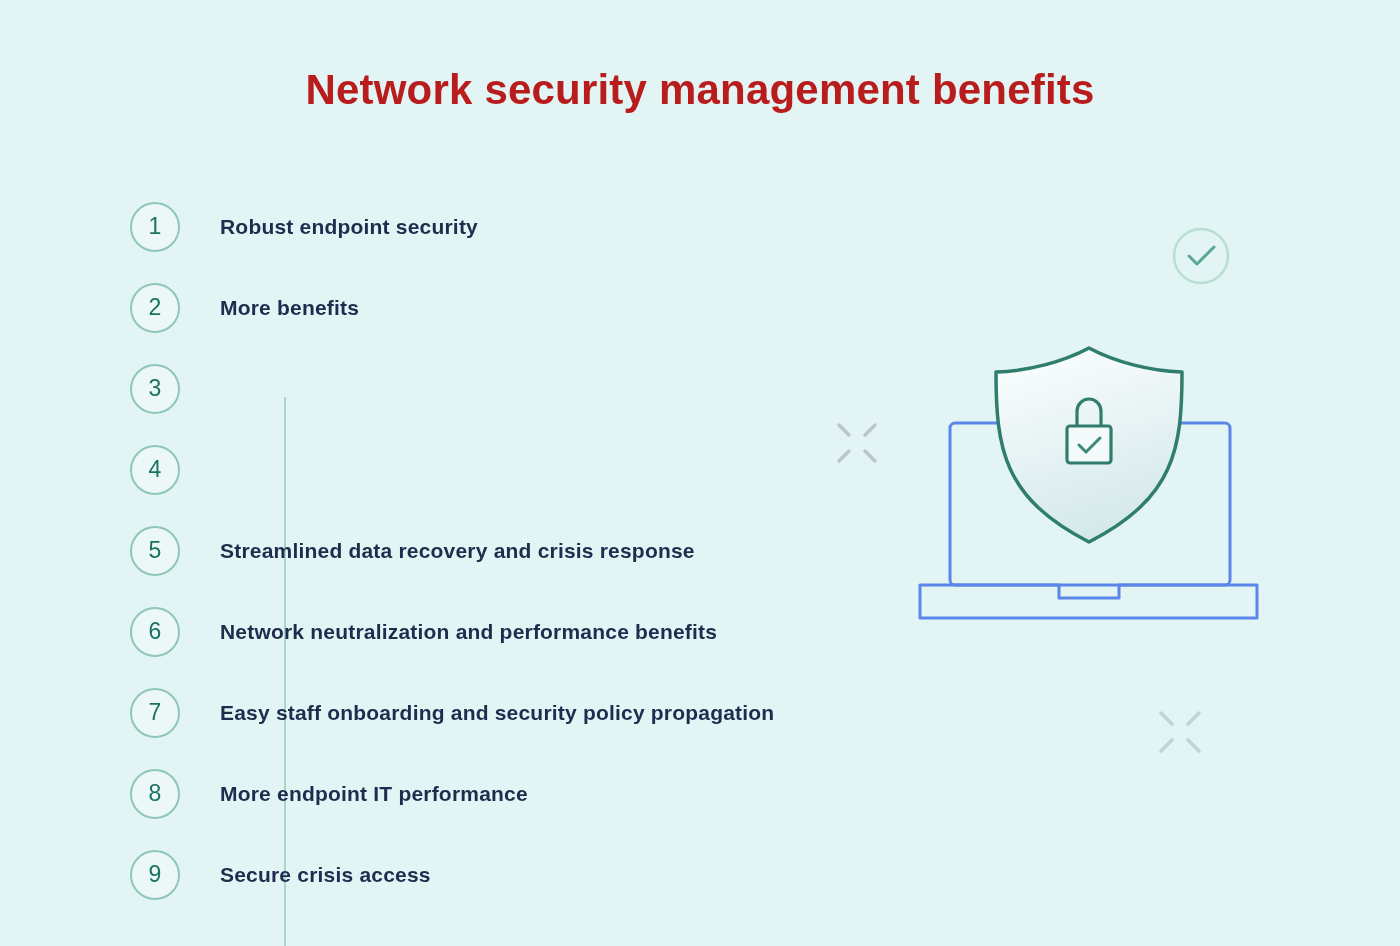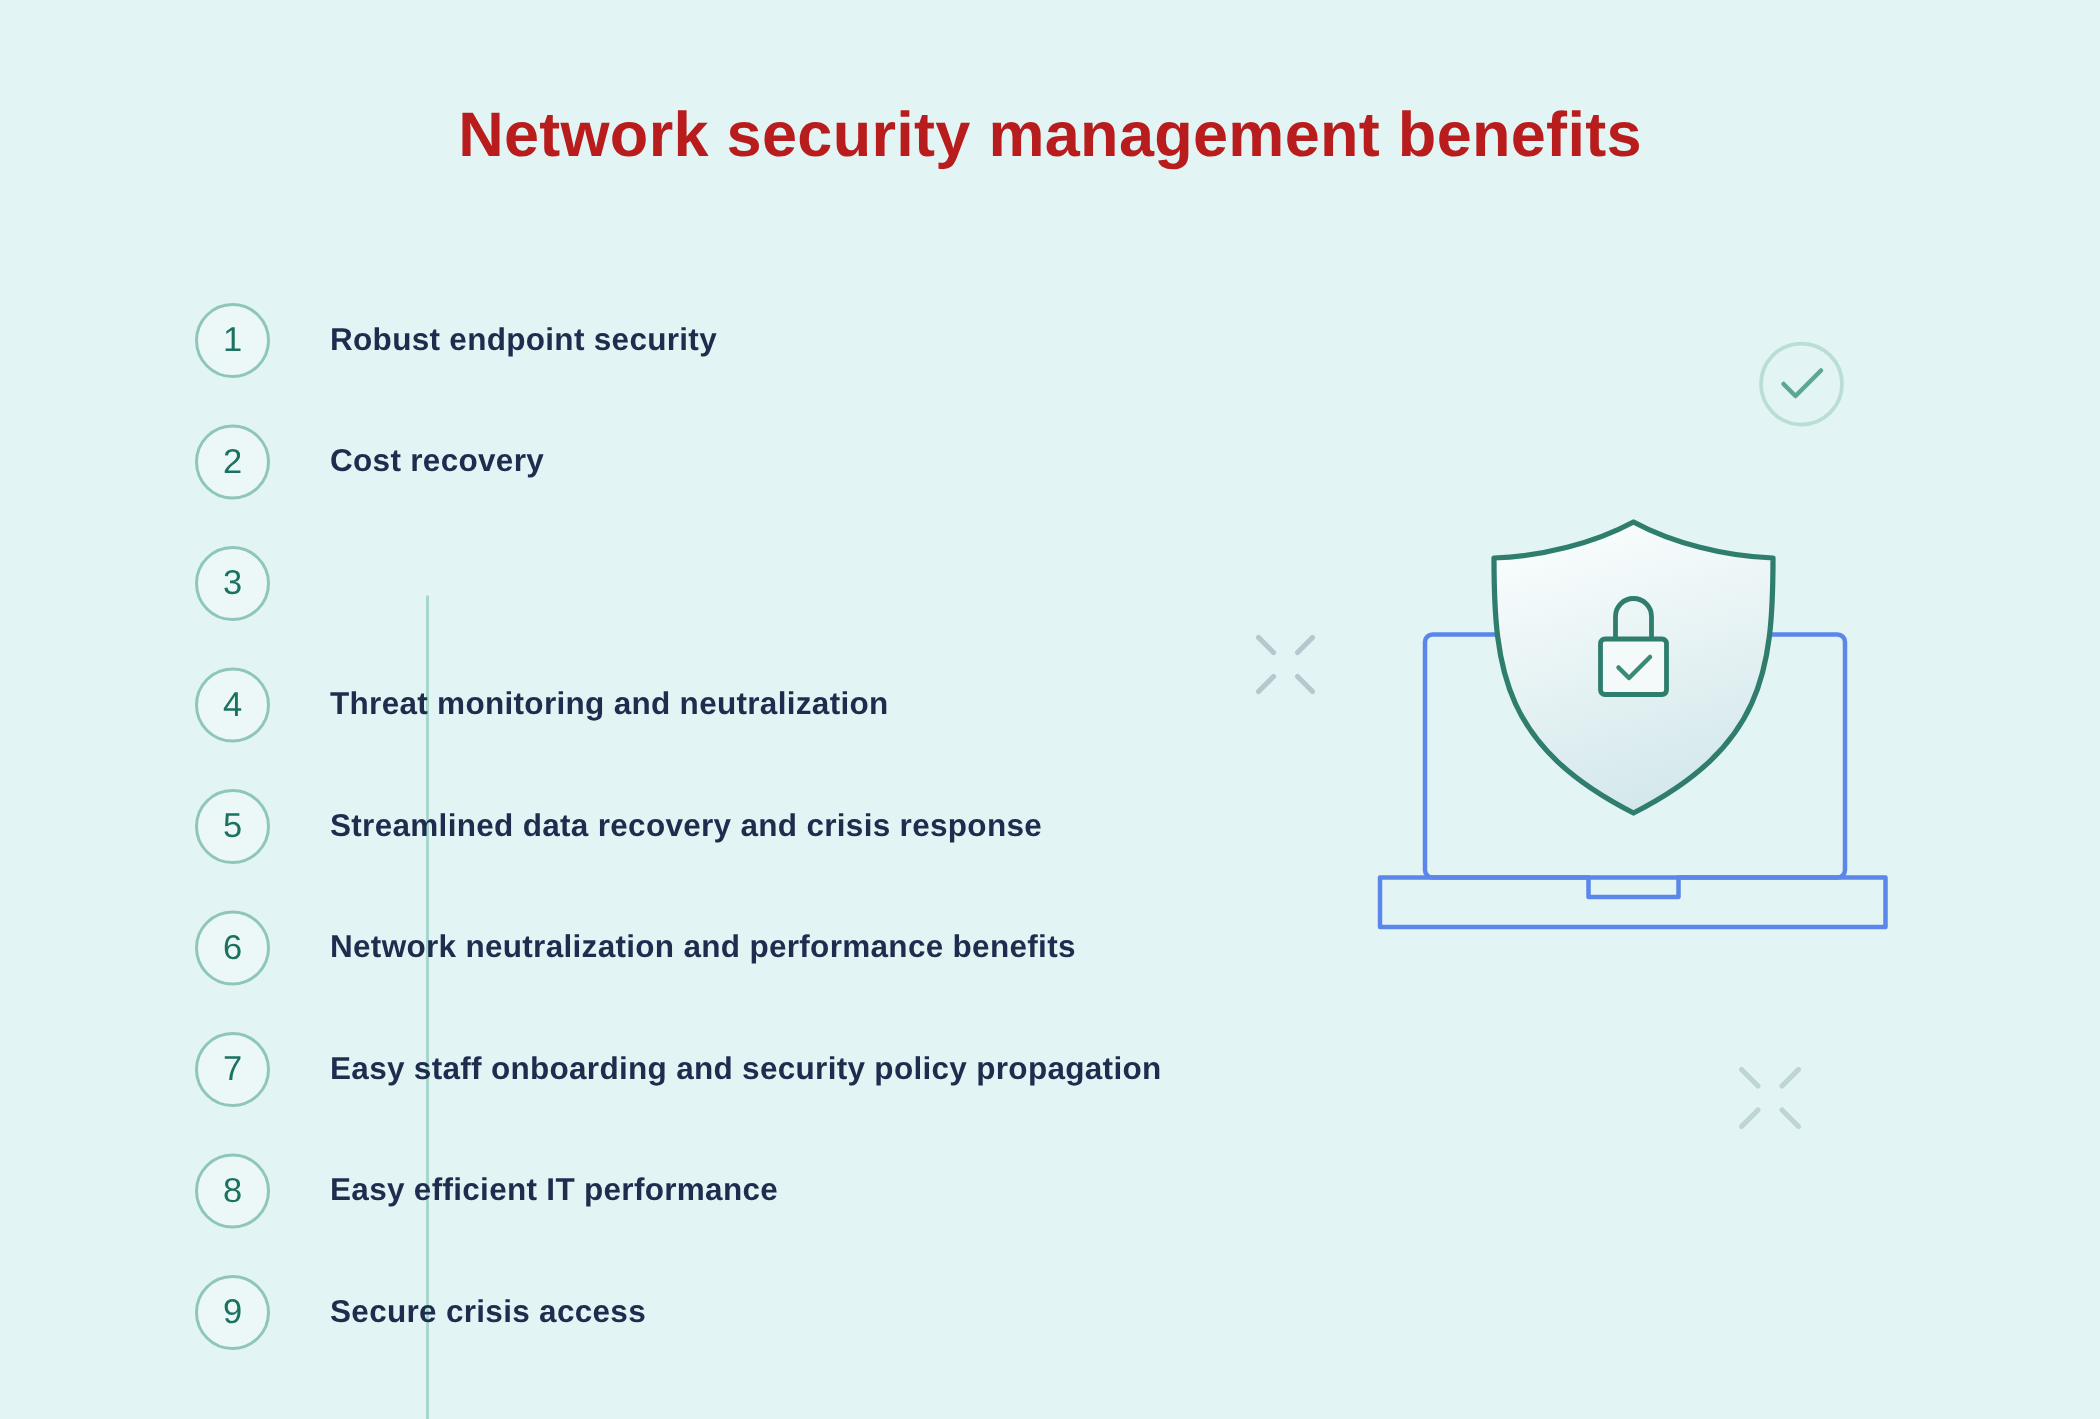--- a/index.html
+++ b/index.html
@@ -87,44 +87,43 @@
 
   <div class="benefits-list">
     <div class="connector-line"></div>
 
     <div class="row">
       <div class="badge">1</div>
       <div class="label">Robust endpoint security</div>
     </div>
     <div class="row">
       <div class="badge">2</div>
-      <div class="label">Cost recovery</div>
+      <div class="label">More benefits</div>
     </div>
     <div class="row">
       <div class="badge">3</div>
     </div>
     <div class="row">
       <div class="badge">4</div>
-      <div class="label">Threat monitoring and neutralization</div>
     </div>
     <div class="row">
       <div class="badge">5</div>
       <div class="label">Streamlined data recovery and crisis response</div>
     </div>
     <div class="row">
       <div class="badge">6</div>
       <div class="label">Network neutralization and performance benefits</div>
     </div>
     <div class="row">
       <div class="badge">7</div>
       <div class="label">Easy staff onboarding and security policy propagation</div>
     </div>
     <div class="row">
       <div class="badge">8</div>
-      <div class="label">Easy efficient IT performance</div>
+      <div class="label">More endpoint IT performance</div>
     </div>
     <div class="row">
       <div class="badge">9</div>
       <div class="label">Secure crisis access</div>
     </div>
   </div>
 
   <svg class="illustration" viewBox="0 0 520 600" xmlns="http://www.w3.org/2000/svg">
     <defs>
       <linearGradient id="shieldGrad" x1="0.15" y1="0" x2="0.45" y2="1">

